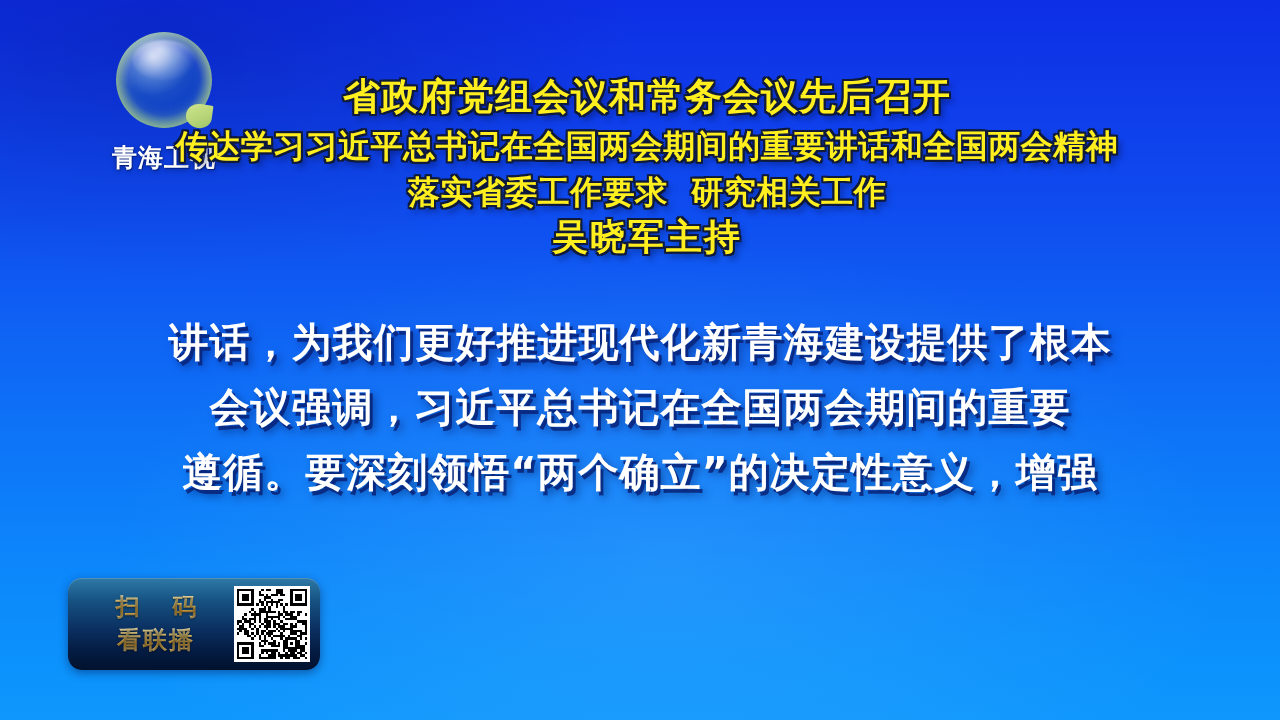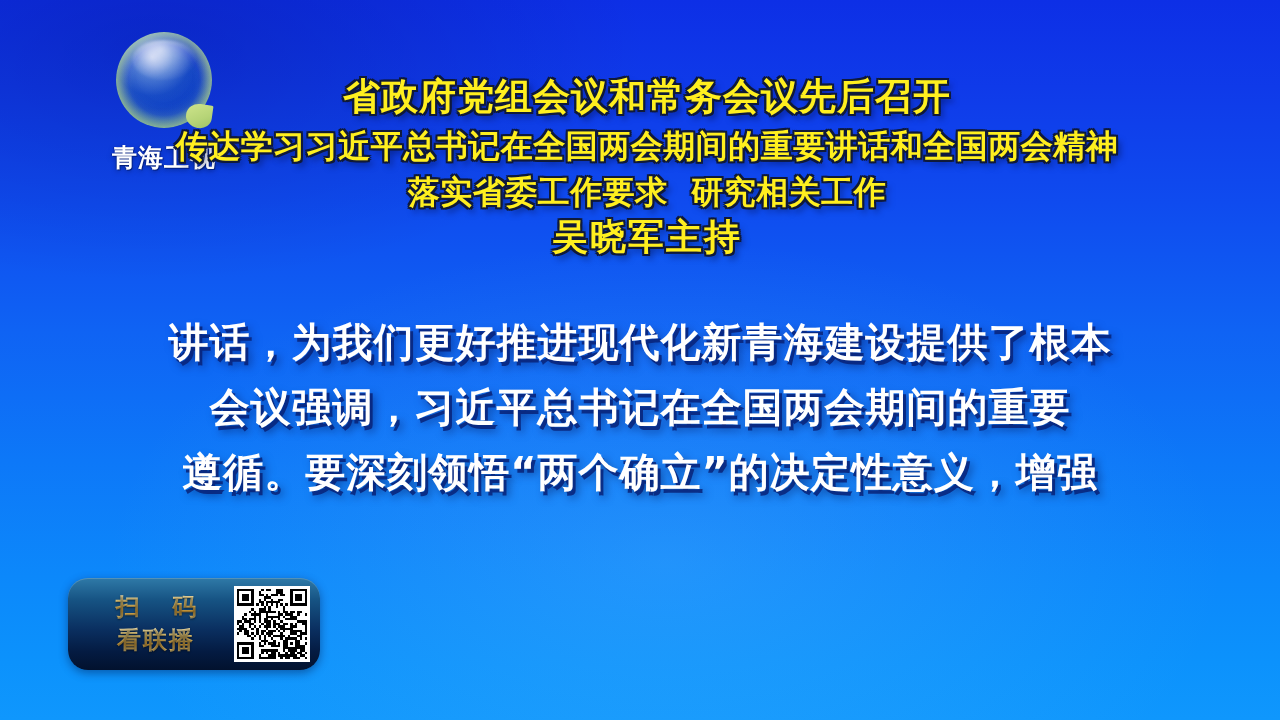--- a/index.html
+++ b/index.html
@@ -162,21 +162,21 @@
       5px 6px 9px rgba(2,18,80,0.55);
   }
 
   
   .qr-panel {
     position: absolute;
     left: 68px;
     top: 578px;
     width: 252px;
     height: 92px;
-    border-radius: 20px;
+    border-radius: 14px;
     background: linear-gradient(180deg, #2a6f9e 0%, #134878 26%, #072murky 0%, #06204d 62%, #02122f 100%);
     background: linear-gradient(180deg, #2f7aa8 0%, #165383 24%, #0a2f60 56%, #041b42 80%, #02122e 100%);
     box-shadow: 0 3px 10px rgba(0,20,70,0.45), inset 0 1px 0 rgba(255,255,255,0.18);
     display: flex;
     align-items: center;
     padding: 6px 10px 6px 14px;
   }
   .qr-caption {
     flex: 1 1 auto;
     text-align: center;

